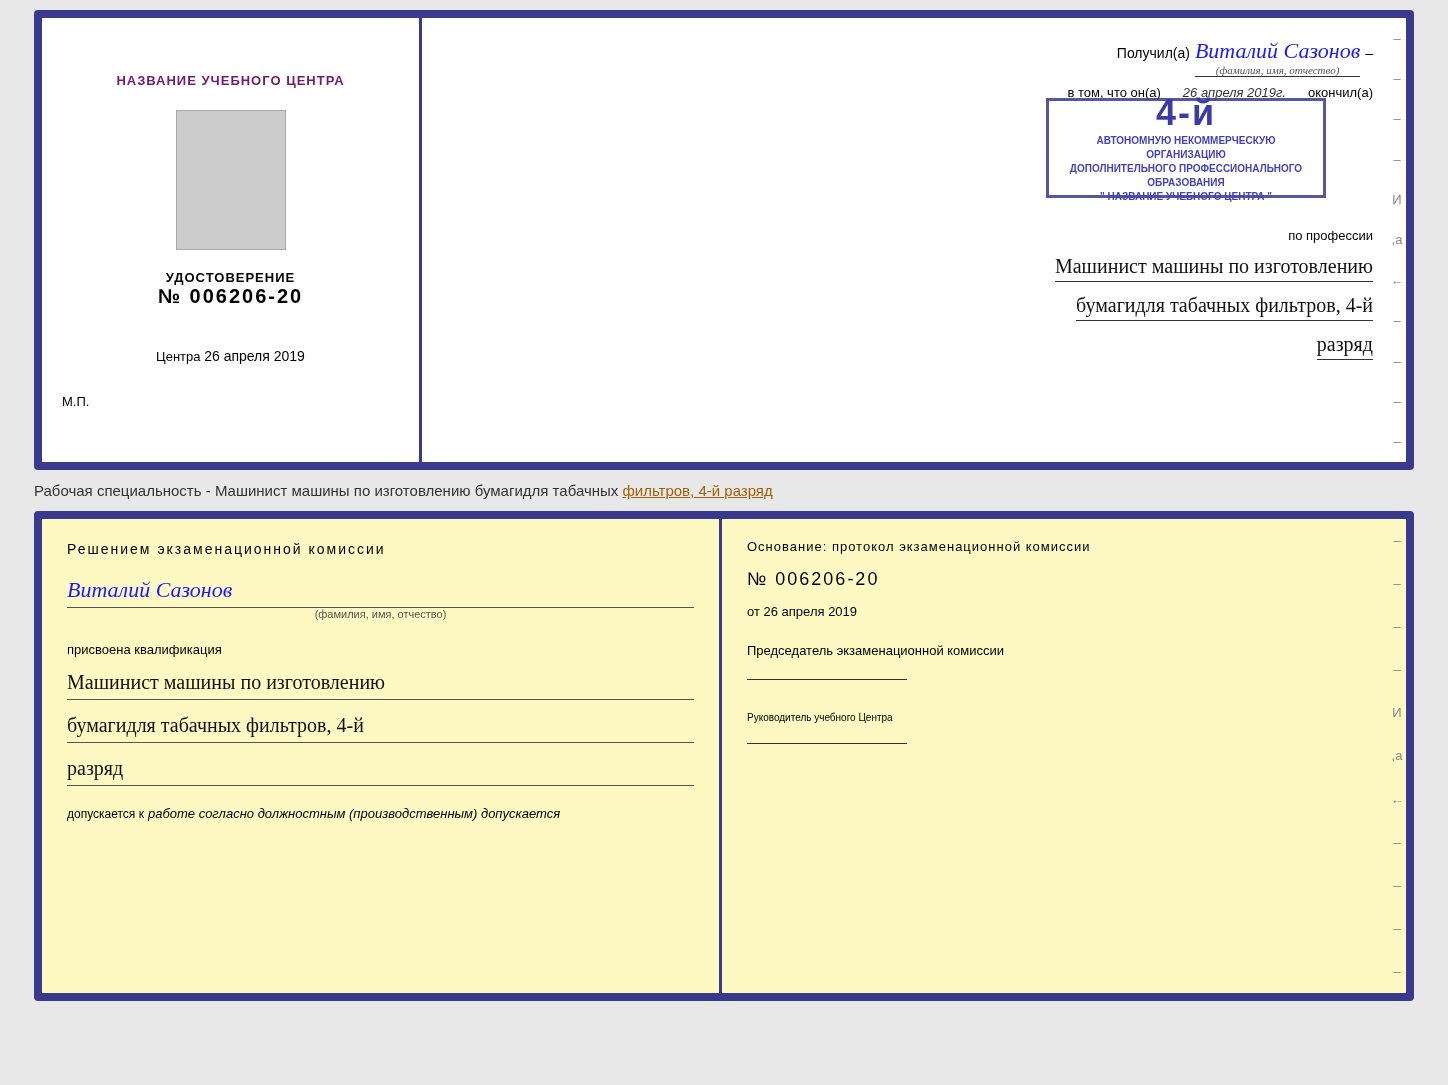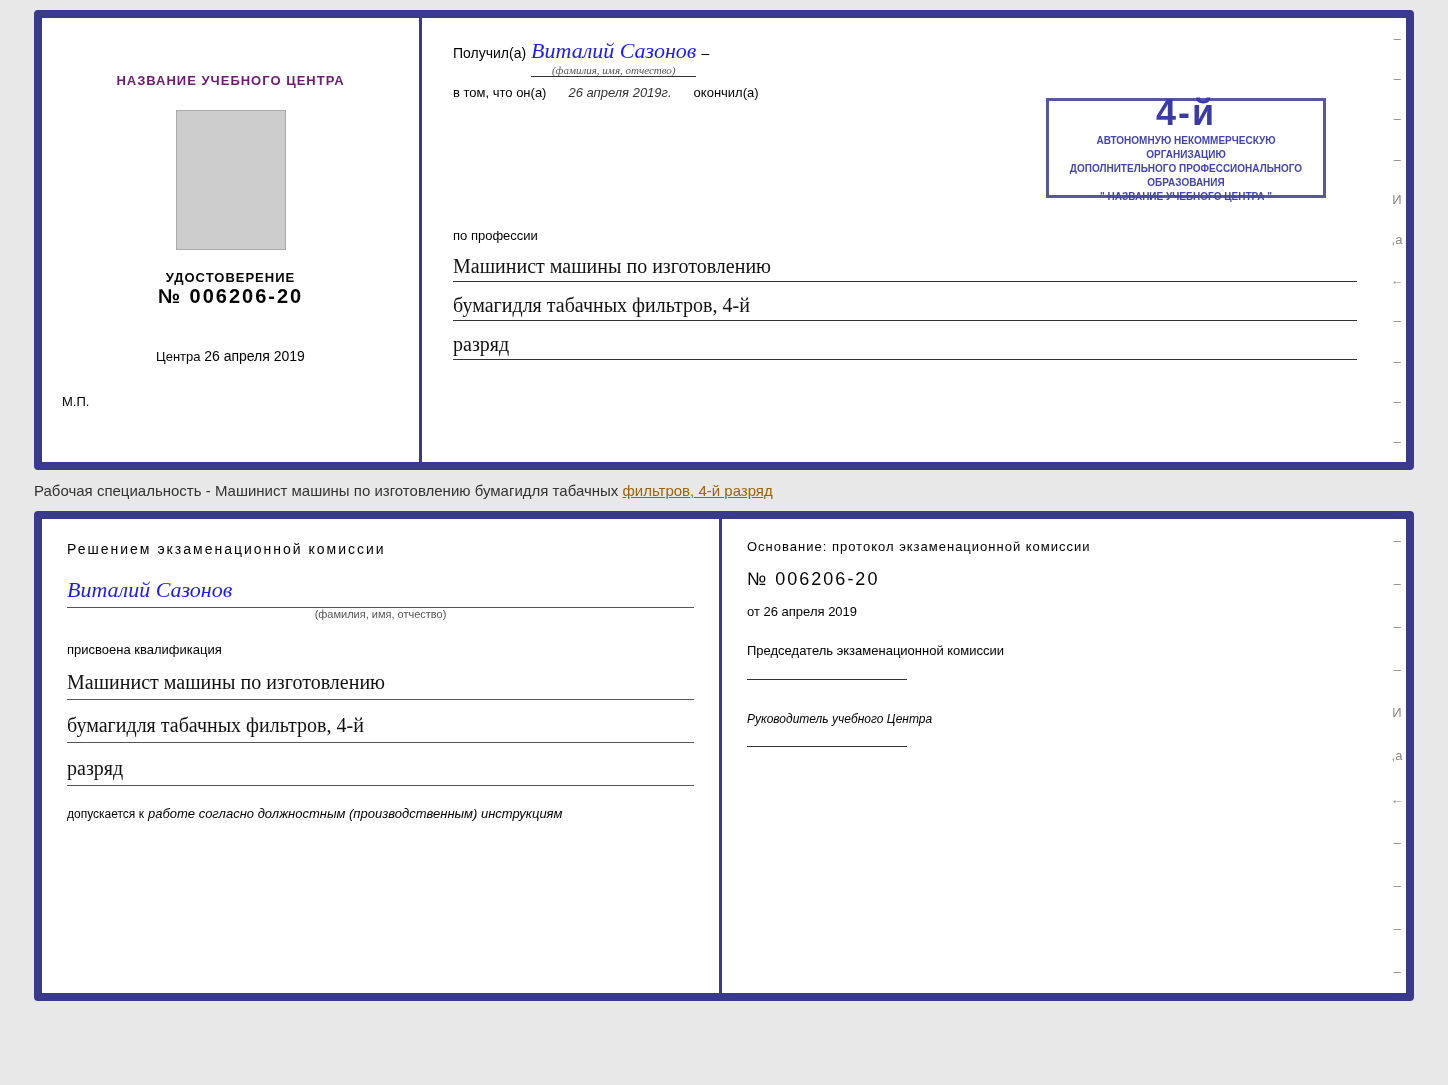--- a/index.html
+++ b/index.html
@@ -182,21 +182,21 @@
 
     .middle-text-underline {
       text-decoration: underline;
       color: #a16207;
     }
 
     
     .bottom-card {
       width: 1380px;
       height: 490px;
-      background: #ffffff;
+      background: #fef9c3;
       border: 8px solid #3a3a8c;
       border-radius: 4px;
       display: flex;
     }
 
     .bottom-left {
       width: 680px;
       border-right: 3px solid #3a3a8c;
       padding: 20px 25px;
       display: flex;
@@ -284,37 +284,37 @@
       border-bottom: 1px solid #333;
       width: 160px;
       margin-top: 18px;
     }
 
     .director-section {
       margin-top: 20px;
     }
 
     .director-label {
-      font-size: 12px;
+      font-size: 10px;
       line-height: 1.5;
-      font-style: italic;
     }
 
     .card-right-wrapper {
       position: relative;
       flex: 1;
       display: flex;
     }
 
     .card-right-inner {
       flex: 1;
-      padding: 20px 31px;
+      padding: 20px 15px;
       display: flex;
       flex-direction: column;
       gap: 8px;
+      align-items: flex-end;
     }
 
     .bottom-right-wrapper {
       position: relative;
       flex: 1;
       display: flex;
       gap: 8px;
     }
 
     .bottom-right-inner {
@@ -403,21 +403,21 @@
     <div>
       <div class="handwritten-name">Виталий Сазонов</div>
       <div class="small-caption">(фамилия, имя, отчество)</div>
     </div>
     <div class="assigned-text">присвоена квалификация</div>
     <div class="handwritten-profession">Машинист машины по изготовлению</div>
     <div class="handwritten-profession">бумагидля табачных фильтров, 4-й</div>
     <div class="handwritten-profession">разряд</div>
     <div class="admitted-line">
       <span>допускается к</span>
-      <span class="admitted-italic">работе согласно должностным (производственным) инструкциям</span>
+      <span class="admitted-italic">работе согласно должностным (производственным) допускается</span>
     </div>
   </div>
 
   <div class="bottom-right-wrapper">
     <div class="bottom-right-inner">
       <div class="basis-line">Основание:  протокол  экзаменационной  комиссии</div>
       <div class="protocol-number">№  006206-20</div>
       <div class="date-line">
         <span>от</span>
         <span>26 апреля 2019</span>

